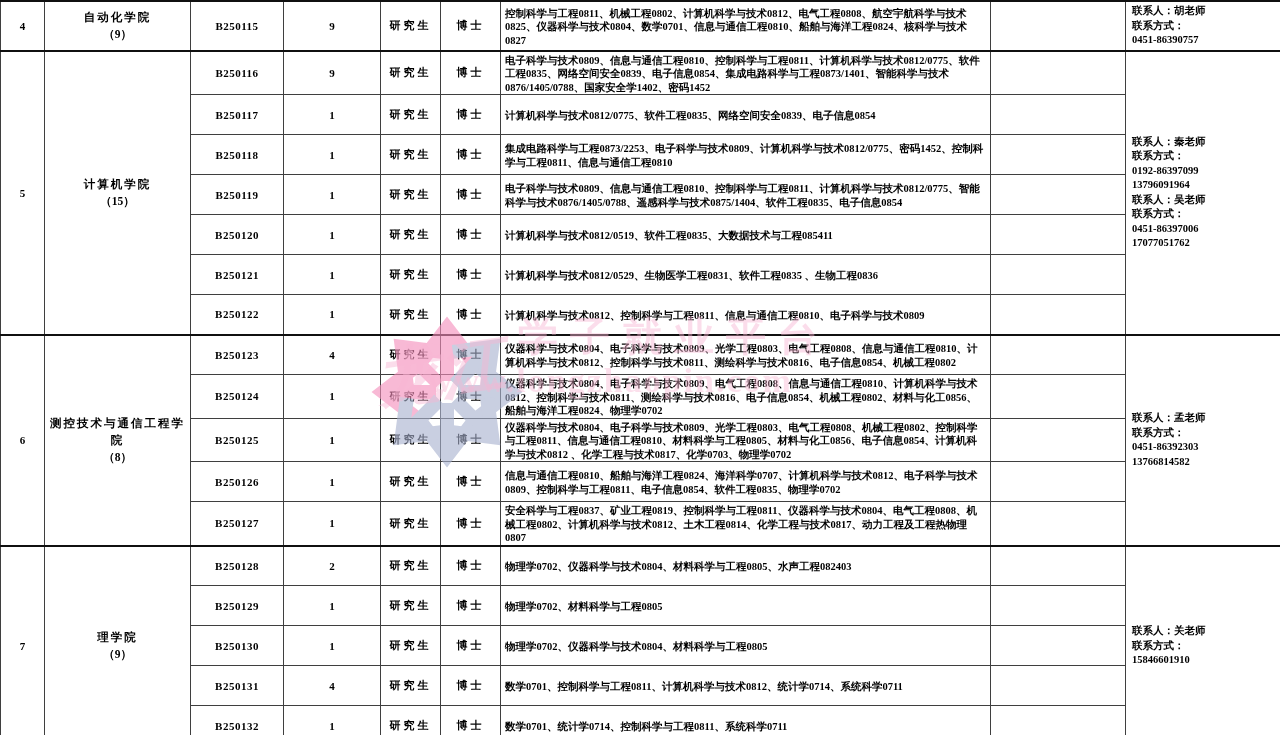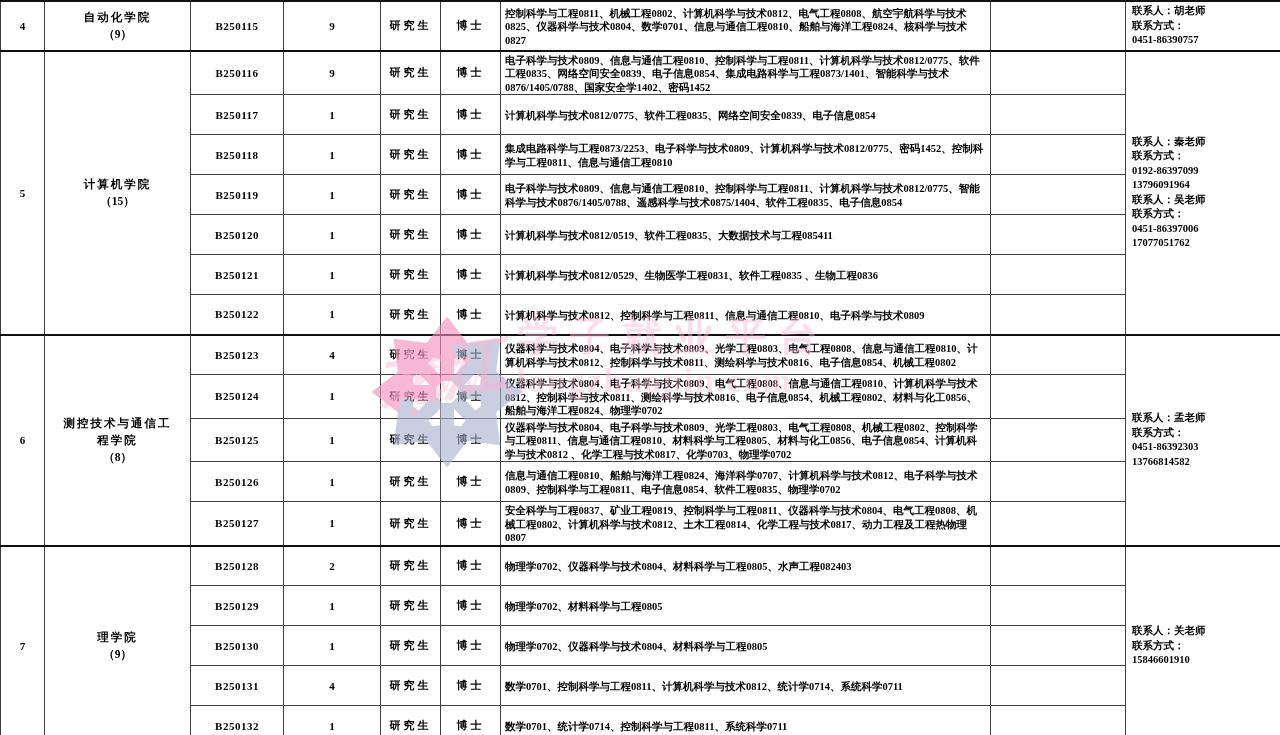--- a/index.html
+++ b/index.html
@@ -21,21 +21,21 @@
     border:1px solid #3f3f3f;
     padding:0;
     font-weight:bold;
     vertical-align:middle;
     overflow:hidden;
   }
   td:last-child{border-right:none;}
   tr{height:40px;}
   tr.sec-start td{border-top:2px solid #101010;}
   .no{font-size:11px;text-align:center;}
-  .college{font-size:11.5px;text-align:center;letter-spacing:2px;line-height:17px;padding:0 16px;margin-top:34px;}
+  .college{font-size:11.5px;text-align:center;letter-spacing:2px;line-height:17px;padding:0 2px;margin-top:34px;}
   .college-quota{letter-spacing:0;}
   .code{font-size:11px;text-align:center;letter-spacing:.5px;border-radius:7px;}
   .count{font-size:11px;text-align:center;}
   .edu{font-size:11px;text-align:center;letter-spacing:3px;margin-top:28px;}
   .majors{font-size:10.5px;line-height:13.5px;text-align:left;padding:2px 5px 0 4px;}
   .notes{}
   .contact{font-size:10.5px;text-align:left;padding:2px 18px 2px 6px;line-height:14.5px;margin-left:35px;}
   .contact-line{white-space:nowrap;}
   .wm{
     position:absolute;left:0;top:0;width:1280px;height:735px;

